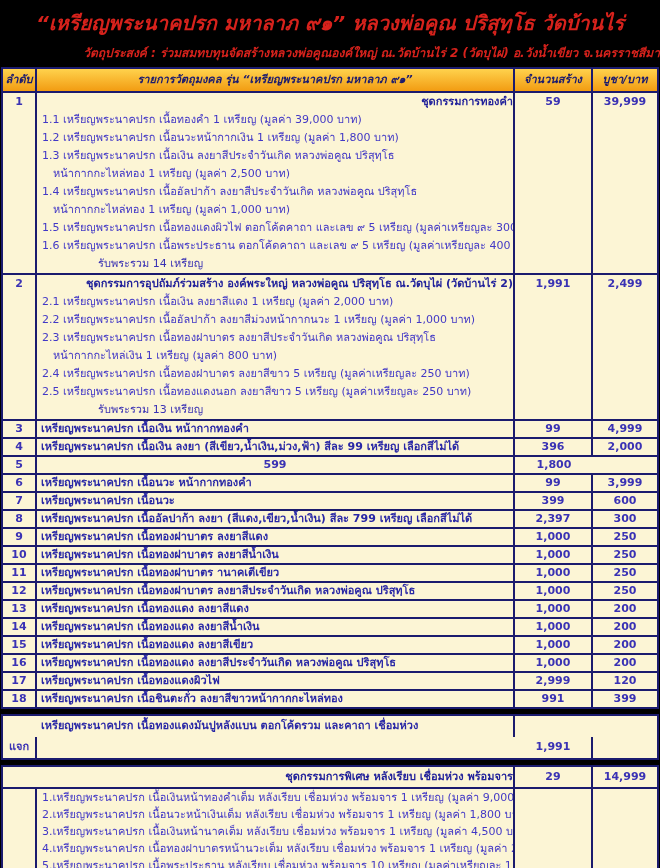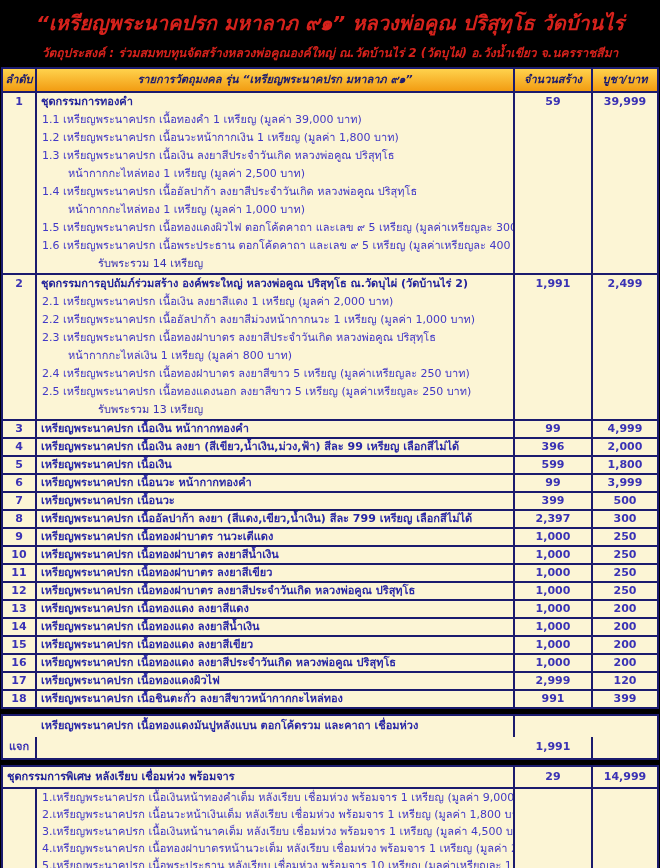--- a/index.html
+++ b/index.html
@@ -9,21 +9,21 @@
     background:#000000;
     font-family:"DejaVu Sans", sans-serif;
     color:#3a32b4;
   }
   .title {
     padding-top:7px; text-align:center;
     color:#d7221c; font-size:20px; font-weight:bold; font-style:italic;
     white-space:nowrap; overflow:hidden;
   }
   .subtitle {
-    margin-top:4px; text-align:center;
+    margin-top:4px; text-align:right;
     color:#d7221c; font-size:12px; font-weight:bold; font-style:italic;
     white-space:nowrap; overflow:hidden;
   }
   .tbl {
     margin:5px 1px 0 1px;
     border:2px solid #1b1b6e;
     background:#fcf5d5;
   }
   .grid { display:grid; grid-template-columns:34px 1fr 78px 64px; }
   .grid.sphead { grid-template-columns:1fr 78px 64px; }
@@ -35,27 +35,27 @@
   .thead .cell {
     color:#1b1b6e; font-size:11px; font-weight:bold; font-style:italic;
     text-align:center; line-height:22px; height:22px; white-space:nowrap;
   }
   .num {
     text-align:center; font-size:11px; font-weight:bold;
     color:#3a32b4; line-height:17px; white-space:nowrap;
   }
   .sec-title {
     color:#22229b; font-size:11px; font-weight:bold;
-    line-height:18px; padding-left:4px; white-space:nowrap; overflow:hidden;
+    line-height:18px; padding-left:4px; white-space:nowrap; overflow:hidden;text-align:right;
   }
   .ln {
     font-size:11px; line-height:18px; padding-left:5px;
     color:#4238c6; white-space:nowrap; overflow:hidden;
   }
-  .ln.cont { padding-left:31px; }
+  .ln.cont { padding-left:16px; }
   .ln.sum  { padding-left:16px; color:#3a32b4;margin-left:45px; }
   .r .cell { height:16px; line-height:15px; }
   .r .desc {
     font-size:11px; font-weight:bold; color:#2a28a6;
     padding-left:4px; white-space:nowrap;
   }
   .r .num { line-height:15px; }
   .one .cell { height:21px; line-height:20px; }
   .one .desc {
     font-size:11px; font-weight:bold; color:#2a28a6;
@@ -125,57 +125,56 @@
       <div class="cell num">4,999</div>
     </div>
     <div class="grid r">
       <div class="cell num">4</div>
       <div class="cell desc">เหรียญพระนาคปรก เนื้อเงิน ลงยา (สีเขียว,น้ำเงิน,ม่วง,ฟ้า) สีละ 99 เหรียญ เลือกสีไม่ได้</div>
       <div class="cell num">396</div>
       <div class="cell num">2,000</div>
     </div>
     <div class="grid r">
       <div class="cell num">5</div>
-      <div class="cell desc">เหรียญพระนาคปรก เนื้อเงิน</div>
       <div class="cell num">599</div>
       <div class="cell num">1,800</div>
     </div>
     <div class="grid r">
       <div class="cell num">6</div>
       <div class="cell desc">เหรียญพระนาคปรก เนื้อนวะ หน้ากากทองคำ</div>
       <div class="cell num">99</div>
       <div class="cell num">3,999</div>
     </div>
     <div class="grid r">
       <div class="cell num">7</div>
       <div class="cell desc">เหรียญพระนาคปรก เนื้อนวะ</div>
       <div class="cell num">399</div>
-      <div class="cell num">500</div>
+      <div class="cell num">600</div>
     </div>
     <div class="grid r">
       <div class="cell num">8</div>
       <div class="cell desc">เหรียญพระนาคปรก เนื้ออัลปาก้า ลงยา (สีแดง,เขียว,น้ำเงิน) สีละ 799 เหรียญ เลือกสีไม่ได้</div>
       <div class="cell num">2,397</div>
       <div class="cell num">300</div>
     </div>
     <div class="grid r">
       <div class="cell num">9</div>
-      <div class="cell desc">เหรียญพระนาคปรก เนื้อทองฝาบาตร านวะเตีแดง</div>
+      <div class="cell desc">เหรียญพระนาคปรก เนื้อทองฝาบาตร ลงยาสีแดง</div>
       <div class="cell num">1,000</div>
       <div class="cell num">250</div>
     </div>
     <div class="grid r">
       <div class="cell num">10</div>
       <div class="cell desc">เหรียญพระนาคปรก เนื้อทองฝาบาตร ลงยาสีน้ำเงิน</div>
       <div class="cell num">1,000</div>
       <div class="cell num">250</div>
     </div>
     <div class="grid r">
       <div class="cell num">11</div>
-      <div class="cell desc">เหรียญพระนาคปรก เนื้อทองฝาบาตร ลงยาสีเขียว</div>
+      <div class="cell desc">เหรียญพระนาคปรก เนื้อทองฝาบาตร านาคเตีเขียว</div>
       <div class="cell num">1,000</div>
       <div class="cell num">250</div>
     </div>
     <div class="grid r">
       <div class="cell num">12</div>
       <div class="cell desc">เหรียญพระนาคปรก เนื้อทองฝาบาตร ลงยาสีประจำวันเกิด หลวงพ่อคูณ ปริสุทฺโธ</div>
       <div class="cell num">1,000</div>
       <div class="cell num">250</div>
     </div>
     <div class="grid r">

